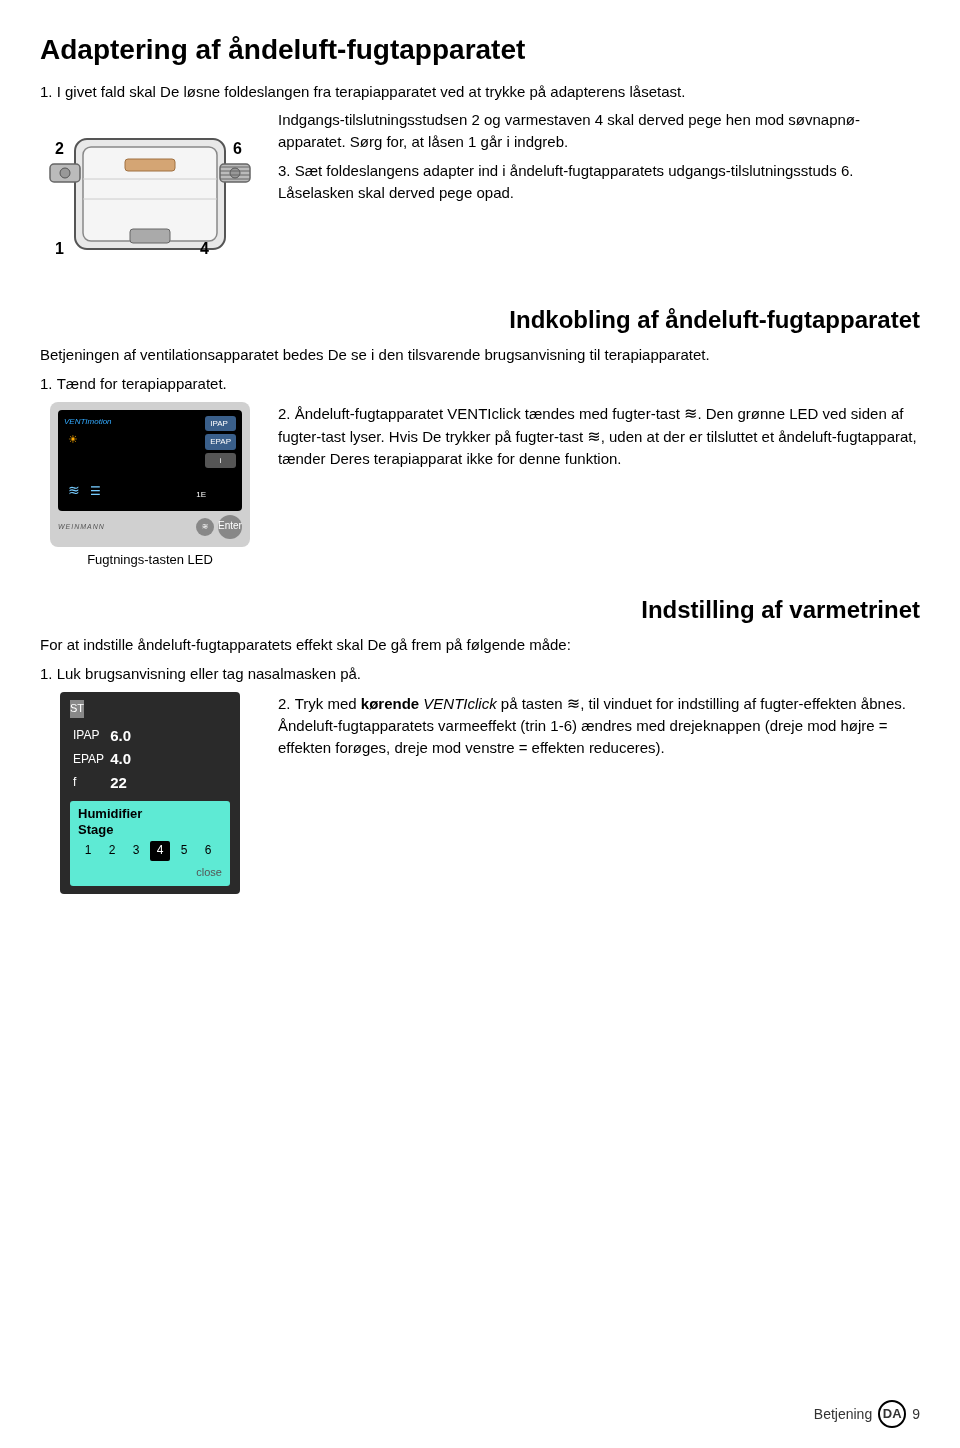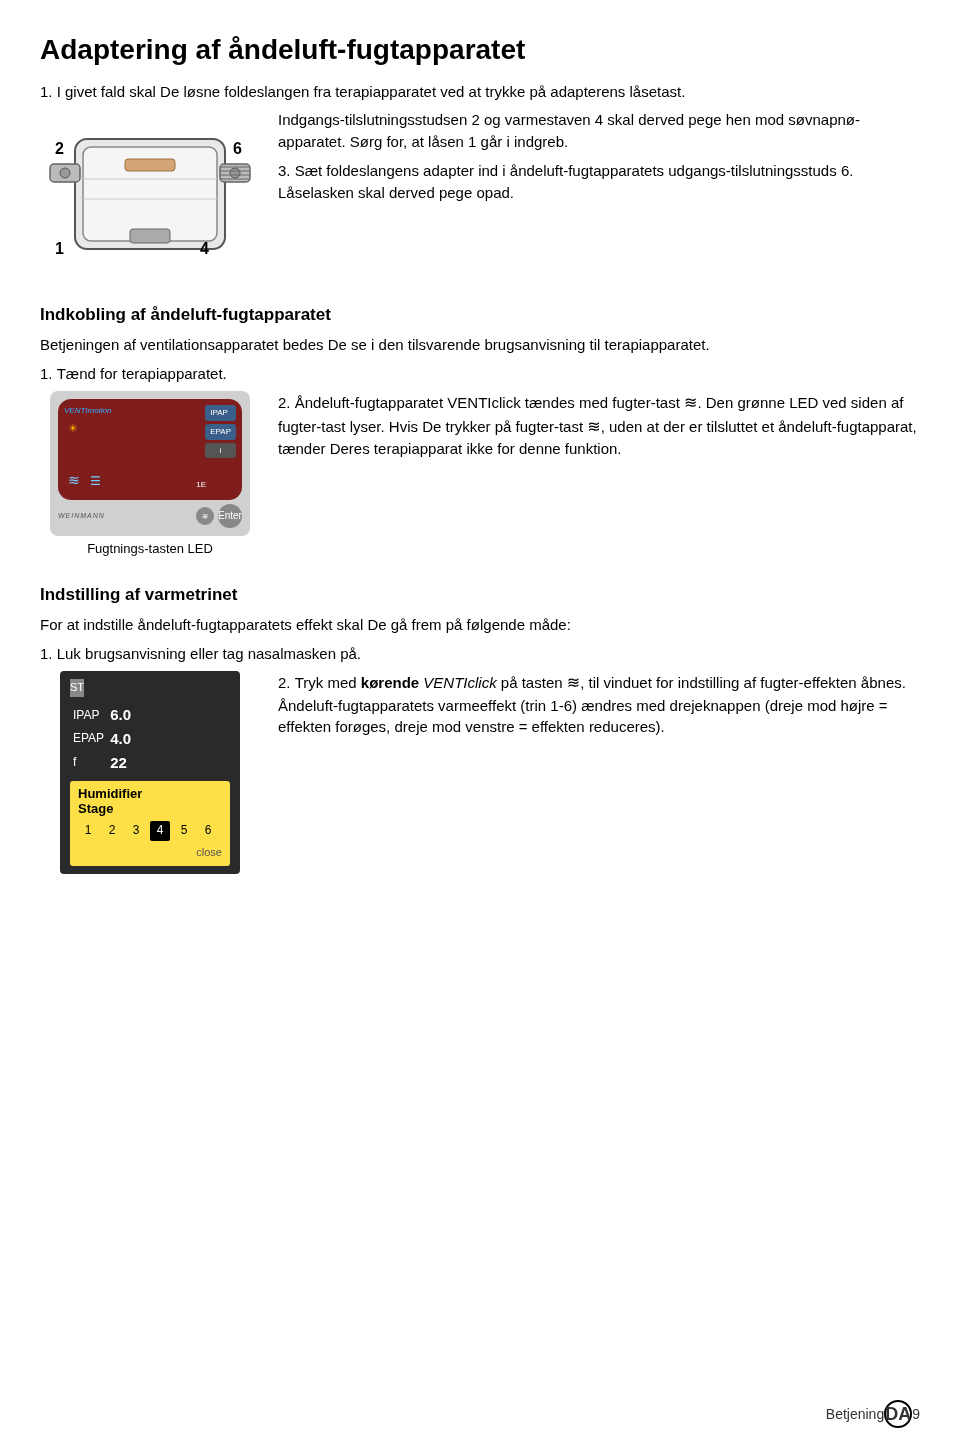--- a/index.html
+++ b/index.html
@@ -13,24 +13,25 @@
       font-size: 15px;
       line-height: 1.45;
     }
 
     h1 {
       font-size: 28px;
       font-weight: bold;
       margin-bottom: 10px;
     }
     h2 {
-      font-size: 17px;
+      font-size: 24px;
       font-weight: bold;
       margin-bottom: 6px;
       margin-top: 0;
+      text-align: right;
     }
 
     .section { margin-bottom: 24px; }
 
     .two-col {
       display: flex;
       gap: 18px;
       align-items: flex-start;
       margin-bottom: 10px;
     }
@@ -68,32 +69,33 @@
       display: flex;
       justify-content: flex-end;
       align-items: center;
       padding: 0 40px;
       font-size: 14px;
       color: #333;
     }
     .footer-badge {
       display: inline-flex;
       align-items: center;
+      gap: 6px;
       font-size: 14px;
     }
     .footer-badge .da-circle {
       border: 2px solid #000;
       border-radius: 50%;
       width: 28px;
       height: 28px;
       display: flex;
       align-items: center;
       justify-content: center;
       font-weight: bold;
-      font-size: 18px;
+      font-size: 13px;
     }
 
     
     .screen-box {
       background: #2a2a2a;
       border-radius: 4px;
       padding: 8px 10px;
       color: #fff;
       width: 180px;
       font-size: 12px;
@@ -112,21 +114,21 @@
     .screen-box .readings table {
       font-size: 12px;
       color: #fff;
       border-collapse: collapse;
     }
     .screen-box .readings td {
       padding: 1px 3px;
     }
     .screen-box .readings .val { font-size: 15px; font-weight: bold; }
     .humidifier-panel {
-      background: #fde047;
+      background: #5eead4;
       color: #000;
       border-radius: 3px;
       padding: 5px 8px;
       margin-top: 4px;
     }
     .humidifier-panel .hum-title {
       font-weight: bold;
       font-size: 13px;
       line-height: 1.2;
     }
@@ -162,22 +164,22 @@
       background: #d0d0d0;
       border-radius: 8px;
       padding: 8px;
       width: 200px;
       height: 145px;
       position: relative;
       display: flex;
       flex-direction: column;
     }
     .venti-screen {
-      background: #7f1d1d;
-      border-radius: 13px;
+      background: #000000;
+      border-radius: 4px;
       flex: 1;
       padding: 6px;
       color: #7af;
       font-size: 9px;
       position: relative;
     }
     .venti-brand {
       font-size: 8px;
       color: #3af;
       font-style: italic;

